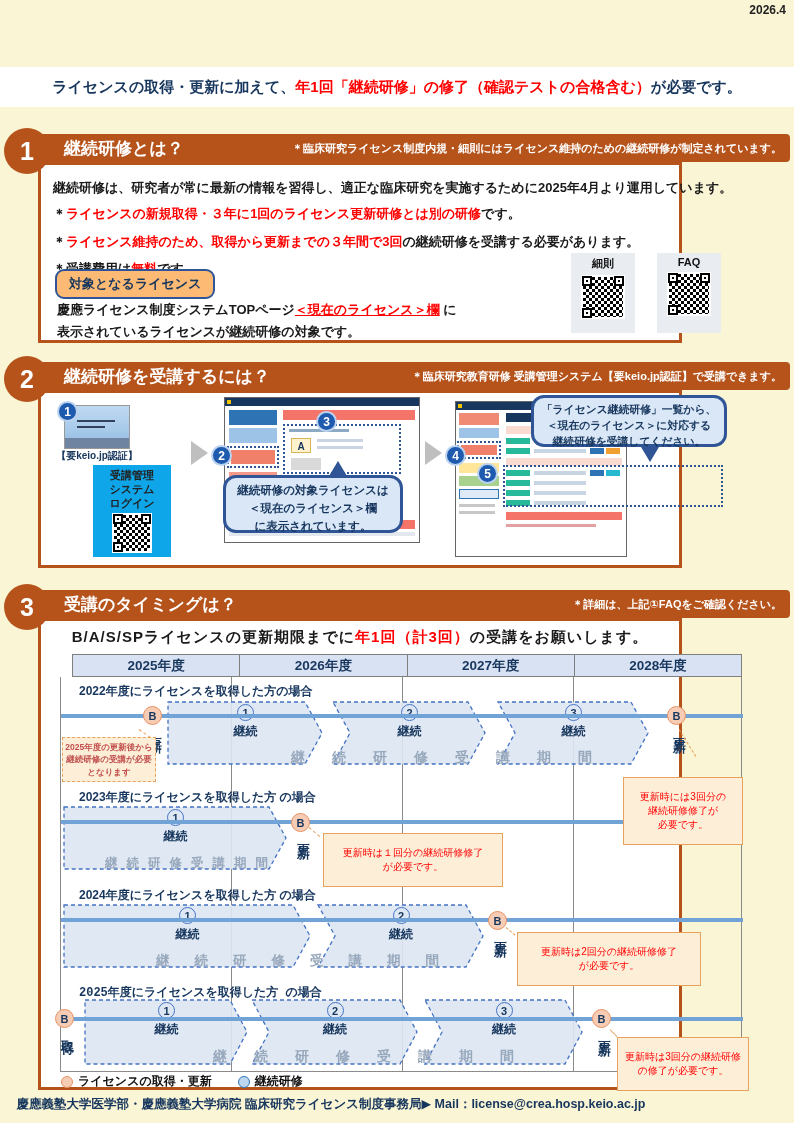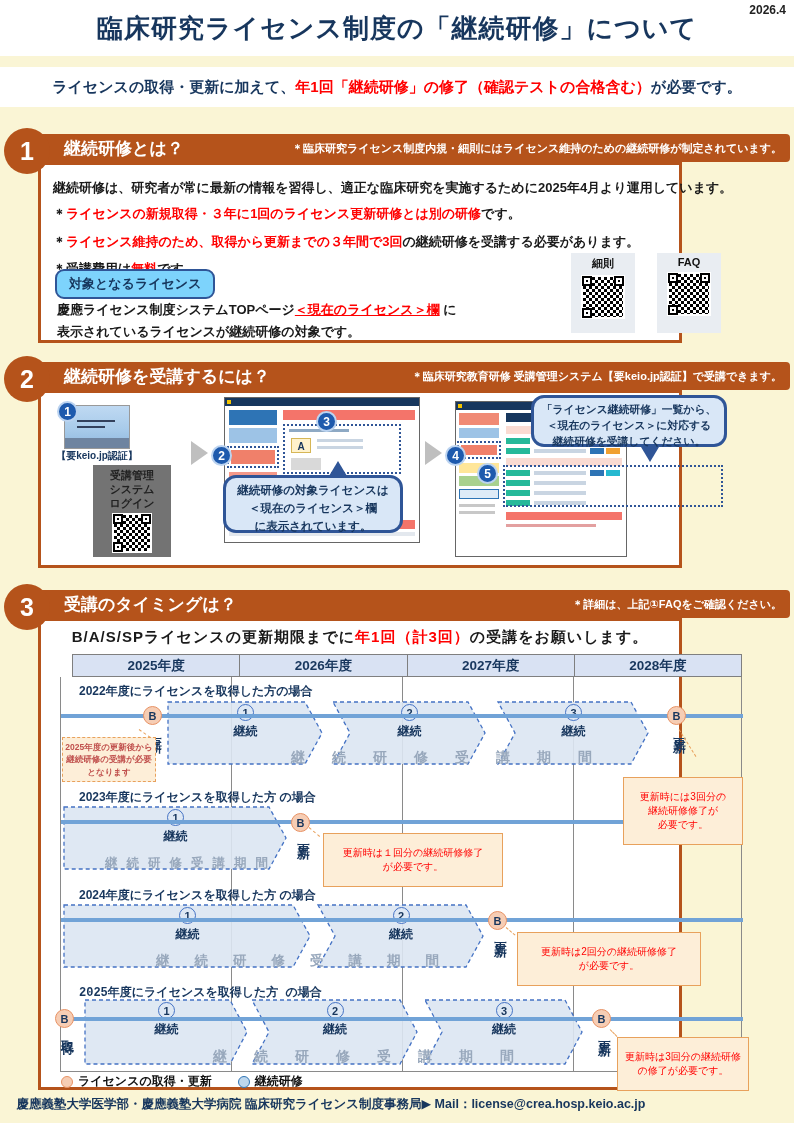--- a/index.html
+++ b/index.html
@@ -15,37 +15,37 @@
 
 
 .sec-circle { position:absolute; left:4px; width:46px; height:46px; border-radius:50%; background:#B5531B; color:#fff; display:flex; align-items:center; justify-content:center; font-size:25px; font-weight:800; z-index:6; }
 .sec-bar { position:absolute; left:30px; width:760px; height:28px; background:#B5531B; border-radius:4px; color:#fff; display:flex; align-items:center; z-index:5; }
 .sec-bar .t { font-size:17px; font-weight:800; margin-left:34px; white-space:nowrap; }
 .sec-bar .n { margin-left:auto; margin-right:8px; font-size:11px; font-weight:700; white-space:nowrap; }
 .sec-box { position:absolute; left:38px; width:644px; background:#fff; border:3px solid #B5531B; z-index:1; }
 
 
 .bodyline { position:absolute; left:12px; font-size:13px; font-weight:600; color:#1a1a1a; white-space:nowrap; }
-.pill { position:absolute; left:14px; border:2px solid #2F5597; border-radius:9px; background:#7dd3fc; color:#17365D; font-size:13px; font-weight:800; padding:4px 12px; }
+.pill { position:absolute; left:14px; border:2px solid #2F5597; border-radius:9px; background:#fdba74; color:#17365D; font-size:13px; font-weight:800; padding:4px 12px; }
 .redlink { color:#FF0000; text-decoration:underline; }
 .qr-panel { position:absolute; width:64px; height:80px; background:#E9EDF2; text-align:center; }
 .qr-panel .lbl { font-size:11px; font-weight:600; color:#111; padding-top:3px; }
 .qr { position:relative; width:44px; height:44px; margin:4px auto 0; background:#fff; }
 .qr .pat { position:absolute; inset:2px; background:repeating-conic-gradient(#000 0 25%, #fff 0 50%); background-size:6px 6px; }
 .qr .f { position:absolute; width:10px; height:10px; border:2px solid #000; background:#fff; }
 .qr .f::after { content:""; position:absolute; left:2px; top:2px; width:2px; height:2px; background:#000; }
 .qr .tl { left:1px; top:1px; } .qr .tr { right:1px; top:1px; } .qr .bl { left:1px; bottom:1px; }
 
 
 .badge { position:absolute; width:21px; height:21px; border-radius:50%; background:#1E5AAD; border:2px solid #BBD3F0; color:#fff; font-size:12px; font-weight:800; display:flex; align-items:center; justify-content:center; z-index:9; }
 .photo { position:absolute; background:linear-gradient(180deg,#BFD9F2 0%,#A8CBEA 55%,#8FB8DE 100%); border:1px solid #999; }
 .photo .ln { position:absolute; left:18%; height:2px; background:#33415C; }
 .photo .skyline { position:absolute; left:0; right:0; bottom:0; height:10px; background:#6E84A0; }
 .caption { position:absolute; font-size:10px; font-weight:800; color:#17365D; text-align:center; white-space:nowrap; }
-.gray-panel { position:absolute; background:#737373; text-align:center; }
+.gray-panel { position:absolute; background:#0ea5e9; text-align:center; }
 .gray-panel .t { font-size:11px; font-weight:700; color:#222; line-height:1.25; padding-top:4px; }
 .arrow-r { position:absolute; width:0; height:0; border-top:12px solid transparent; border-bottom:12px solid transparent; border-left:17px solid #BFBFBF; }
 .mockwin { position:absolute; background:#fff; border:1px solid #666; }
 .mw-title { height:8px; background:#17375E; position:relative; }
 .mw-title::before { content:""; position:absolute; left:2px; top:2px; width:4px; height:4px; background:#F3C400; }
 .blk { position:absolute; }
 .dotted-blue { border:2px dotted #2F5597; }
 .bubble { position:absolute; background:#D9E7F7; border:3px solid #2F5597; border-radius:13px; text-align:center; color:#17365D; font-weight:600; z-index:8; }
 .ptr-up { position:absolute; width:0; height:0; border-left:9px solid transparent; border-right:9px solid transparent; border-bottom:15px solid #2F5597; z-index:8; }
 .ptr-down { position:absolute; width:0; height:0; border-left:9px solid transparent; border-right:9px solid transparent; border-top:15px solid #2F5597; z-index:8; }
@@ -78,23 +78,20 @@
 .dot.orange { background:#F6CDB4; border:1px solid #E89264; }
 .dot.blue { background:#BDD7EE; border:1px solid #2E74B5; }
 
 .footer { position:absolute; left:0; top:1096px; width:662px; text-align:center; font-size:12.5px; font-weight:800; color:#17365D; }
 </style>
 </head>
 <body>
 
 <div class="page">
 
-  <div class="band-title">
-    <div class="main-title">臨床研究ライセンス制度の「継続研修」について</div>
-  </div>
   <div class="date">2026.4</div>
 
   <div class="band-intro">
     <span>ライセンスの取得・更新に加えて、</span>
       <span class="red">年1回「継続研修」の修了（確認テストの合格含む）</span>
       <span>が必要です。</span>
   </div>
 
   <div class="sec-circle" style="top:128px;">
       <span>1</span>

